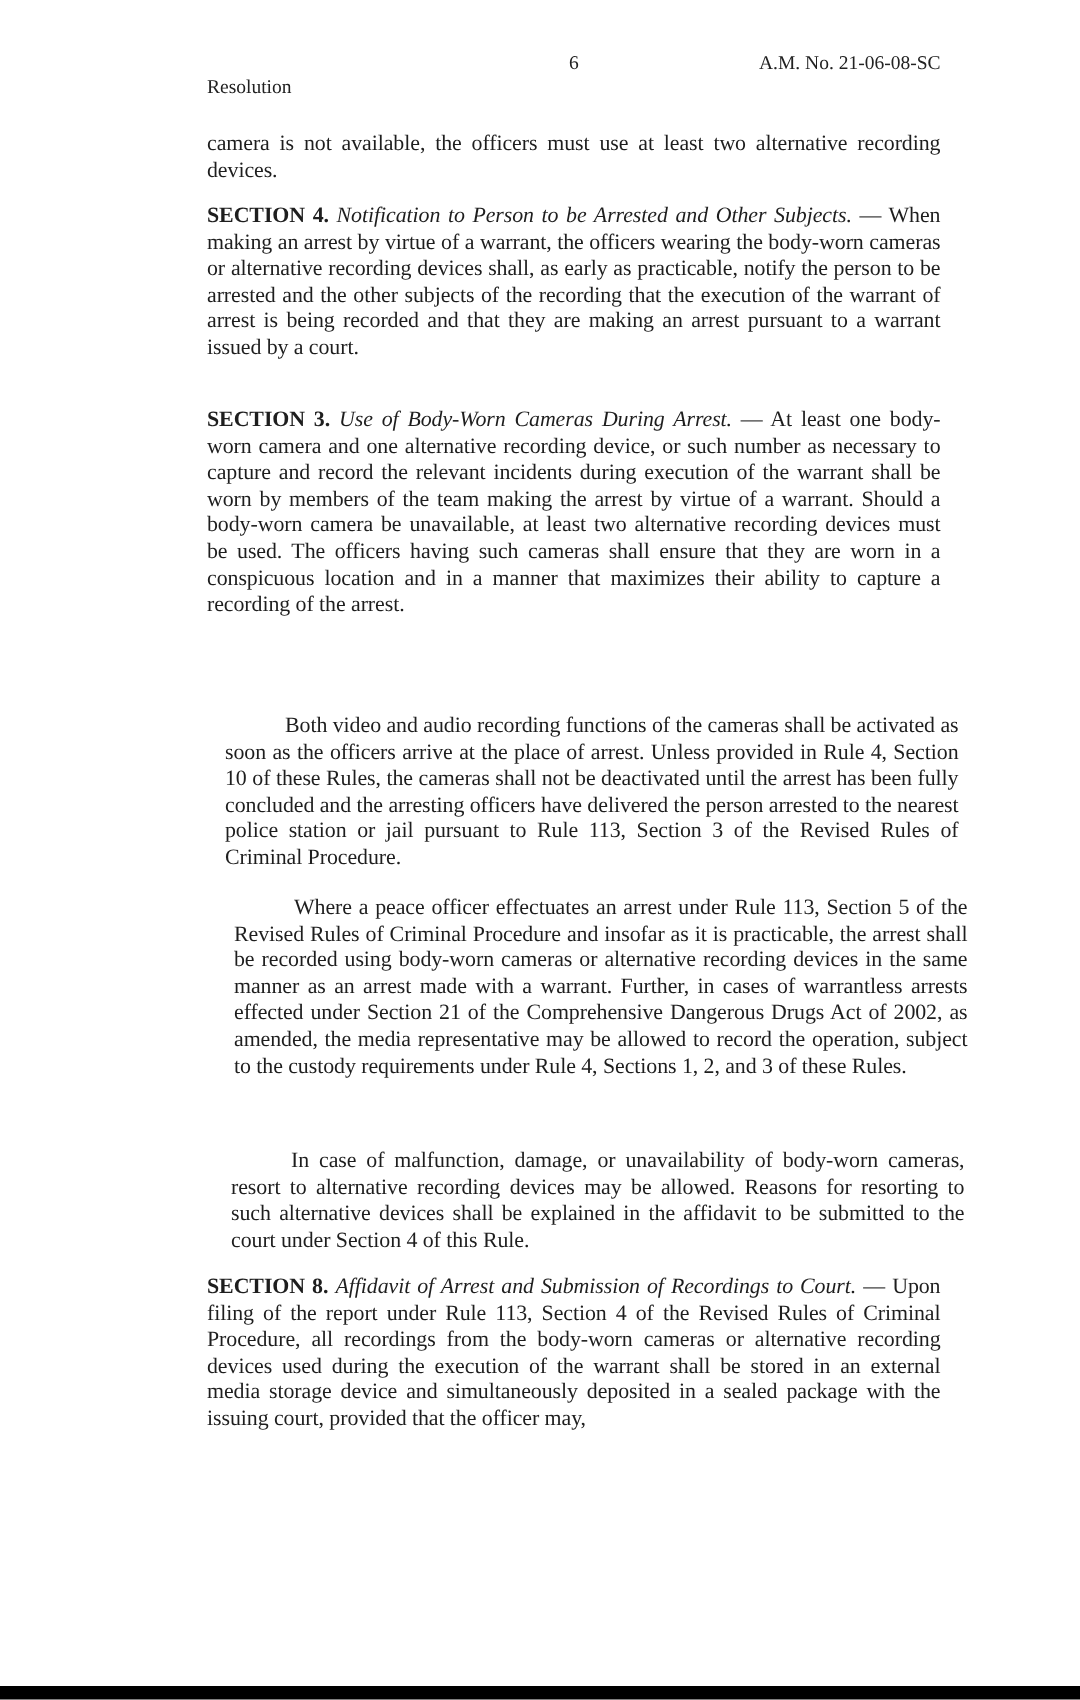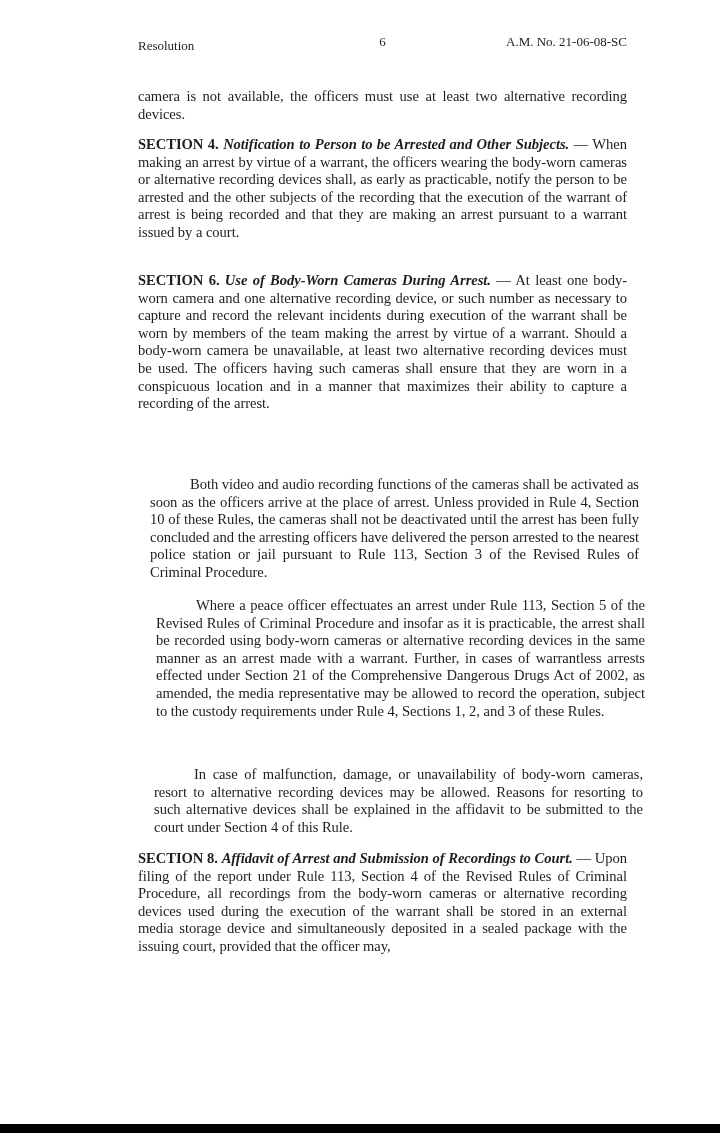--- a/index.html
+++ b/index.html
@@ -5,31 +5,31 @@
   html, body { margin:0; padding:0; }
   body {
     width:720px; height:1133px; background:#ffffff; position:relative; overflow:hidden;
     font-family:"Liberation Serif", "DejaVu Serif", serif; color:#1c1c1c;
   }
   .page { position:absolute; left:138px; top:0; width:489px; }
   .header {
     position:absolute; top:34px; left:0; width:489px; height:18px;
     font-size:13px; color:#222;
   }
-  .header .left { position:absolute; left:0; top:4px;text-align:center; }
+  .header .left { position:absolute; left:0; top:16px;text-align:center; }
   .header .center { position:absolute; left:0; width:489px; text-align:center; top:0; }
   .header .right { position:absolute; right:0; top:0; }
   .para {
     position:absolute; left:0; width:489px;
     font-size:14.6px; line-height:17.6px; text-align:justify; color:#1e1e1e;
     letter-spacing:-0.05px;
   }
   .indent { text-indent:40px; }
   .sec-num { font-weight:bold; }
-  .sec-title { font-weight:bold; font-style:italic; }
+  .sec-title { font-weight:normal; font-style:italic; }
   .bottom-bar { position:absolute; left:0; top:1124px; width:720px; height:9px; background:#000; }
 </style>
 </head>
 <body>
 
 <div class="page">
   <div class="header">
     <span class="left">Resolution</span>
     <span class="center">6</span>
     <span class="right">A.M. No. 21-06-08-SC</span>
@@ -38,21 +38,21 @@
   <p class="para" style="top:88px; margin:0;">
     <span>camera is not available, the officers must use at least two alternative recording devices.</span>
   </p>
 
   <p class="para" style="top:136px; margin:0;">
     <span class="sec-num">SECTION 4.</span>
     <span class="sec-title">Notification to Person to be Arrested and Other Subjects.</span><span> — </span><span>When making an arrest by virtue of a warrant, the officers wearing the body-worn cameras or alternative recording devices shall, as early as practicable, notify the person to be arrested and the other subjects of the recording that the execution of the warrant of arrest is being recorded and that they are making an arrest pursuant to a warrant issued by a court.</span>
   </p>
 
   <p class="para" style="top:272px; margin:0;">
-    <span class="sec-num">SECTION 6.</span>
+    <span class="sec-num">SECTION 3.</span>
     <span class="sec-title">Use of Body-Worn Cameras During Arrest.</span><span> — </span><span>At least one body-worn camera and one alternative recording device, or such number as necessary to capture and record the relevant incidents during execution of the warrant shall be worn by members of the team making the arrest by virtue of a warrant.  Should a body-worn camera be unavailable, at least two alternative recording devices must be used.  The officers having such cameras shall ensure that they are worn in a conspicuous location and in a manner that maximizes their ability to capture a recording of the arrest.</span>
   </p>
 
   <p class="para indent" style="top:464px; margin:12px;">
     <span>Both video and audio recording functions of the cameras shall be activated as soon as the officers arrive at the place of arrest.  Unless provided in Rule 4, Section 10 of these Rules, the cameras shall not be deactivated until the arrest has been fully concluded and the arresting officers have delivered the person arrested to the nearest police station or jail pursuant to Rule 113, Section 3 of the Revised Rules of Criminal Procedure.</span>
   </p>
 
   <p class="para indent" style="top:579px; margin:18px;">
     <span>Where a peace officer effectuates an arrest under Rule 113, Section 5 of the Revised Rules of Criminal Procedure and insofar as it is practicable, the arrest shall be recorded using body-worn cameras or alternative recording devices in the same manner as an arrest made with a warrant. Further, in cases of warrantless arrests effected under Section 21 of the Comprehensive Dangerous Drugs Act of 2002, as amended, the media representative may be allowed to record the operation, subject to the custody requirements under Rule 4, Sections 1, 2, and 3 of these Rules.</span>
   </p>

